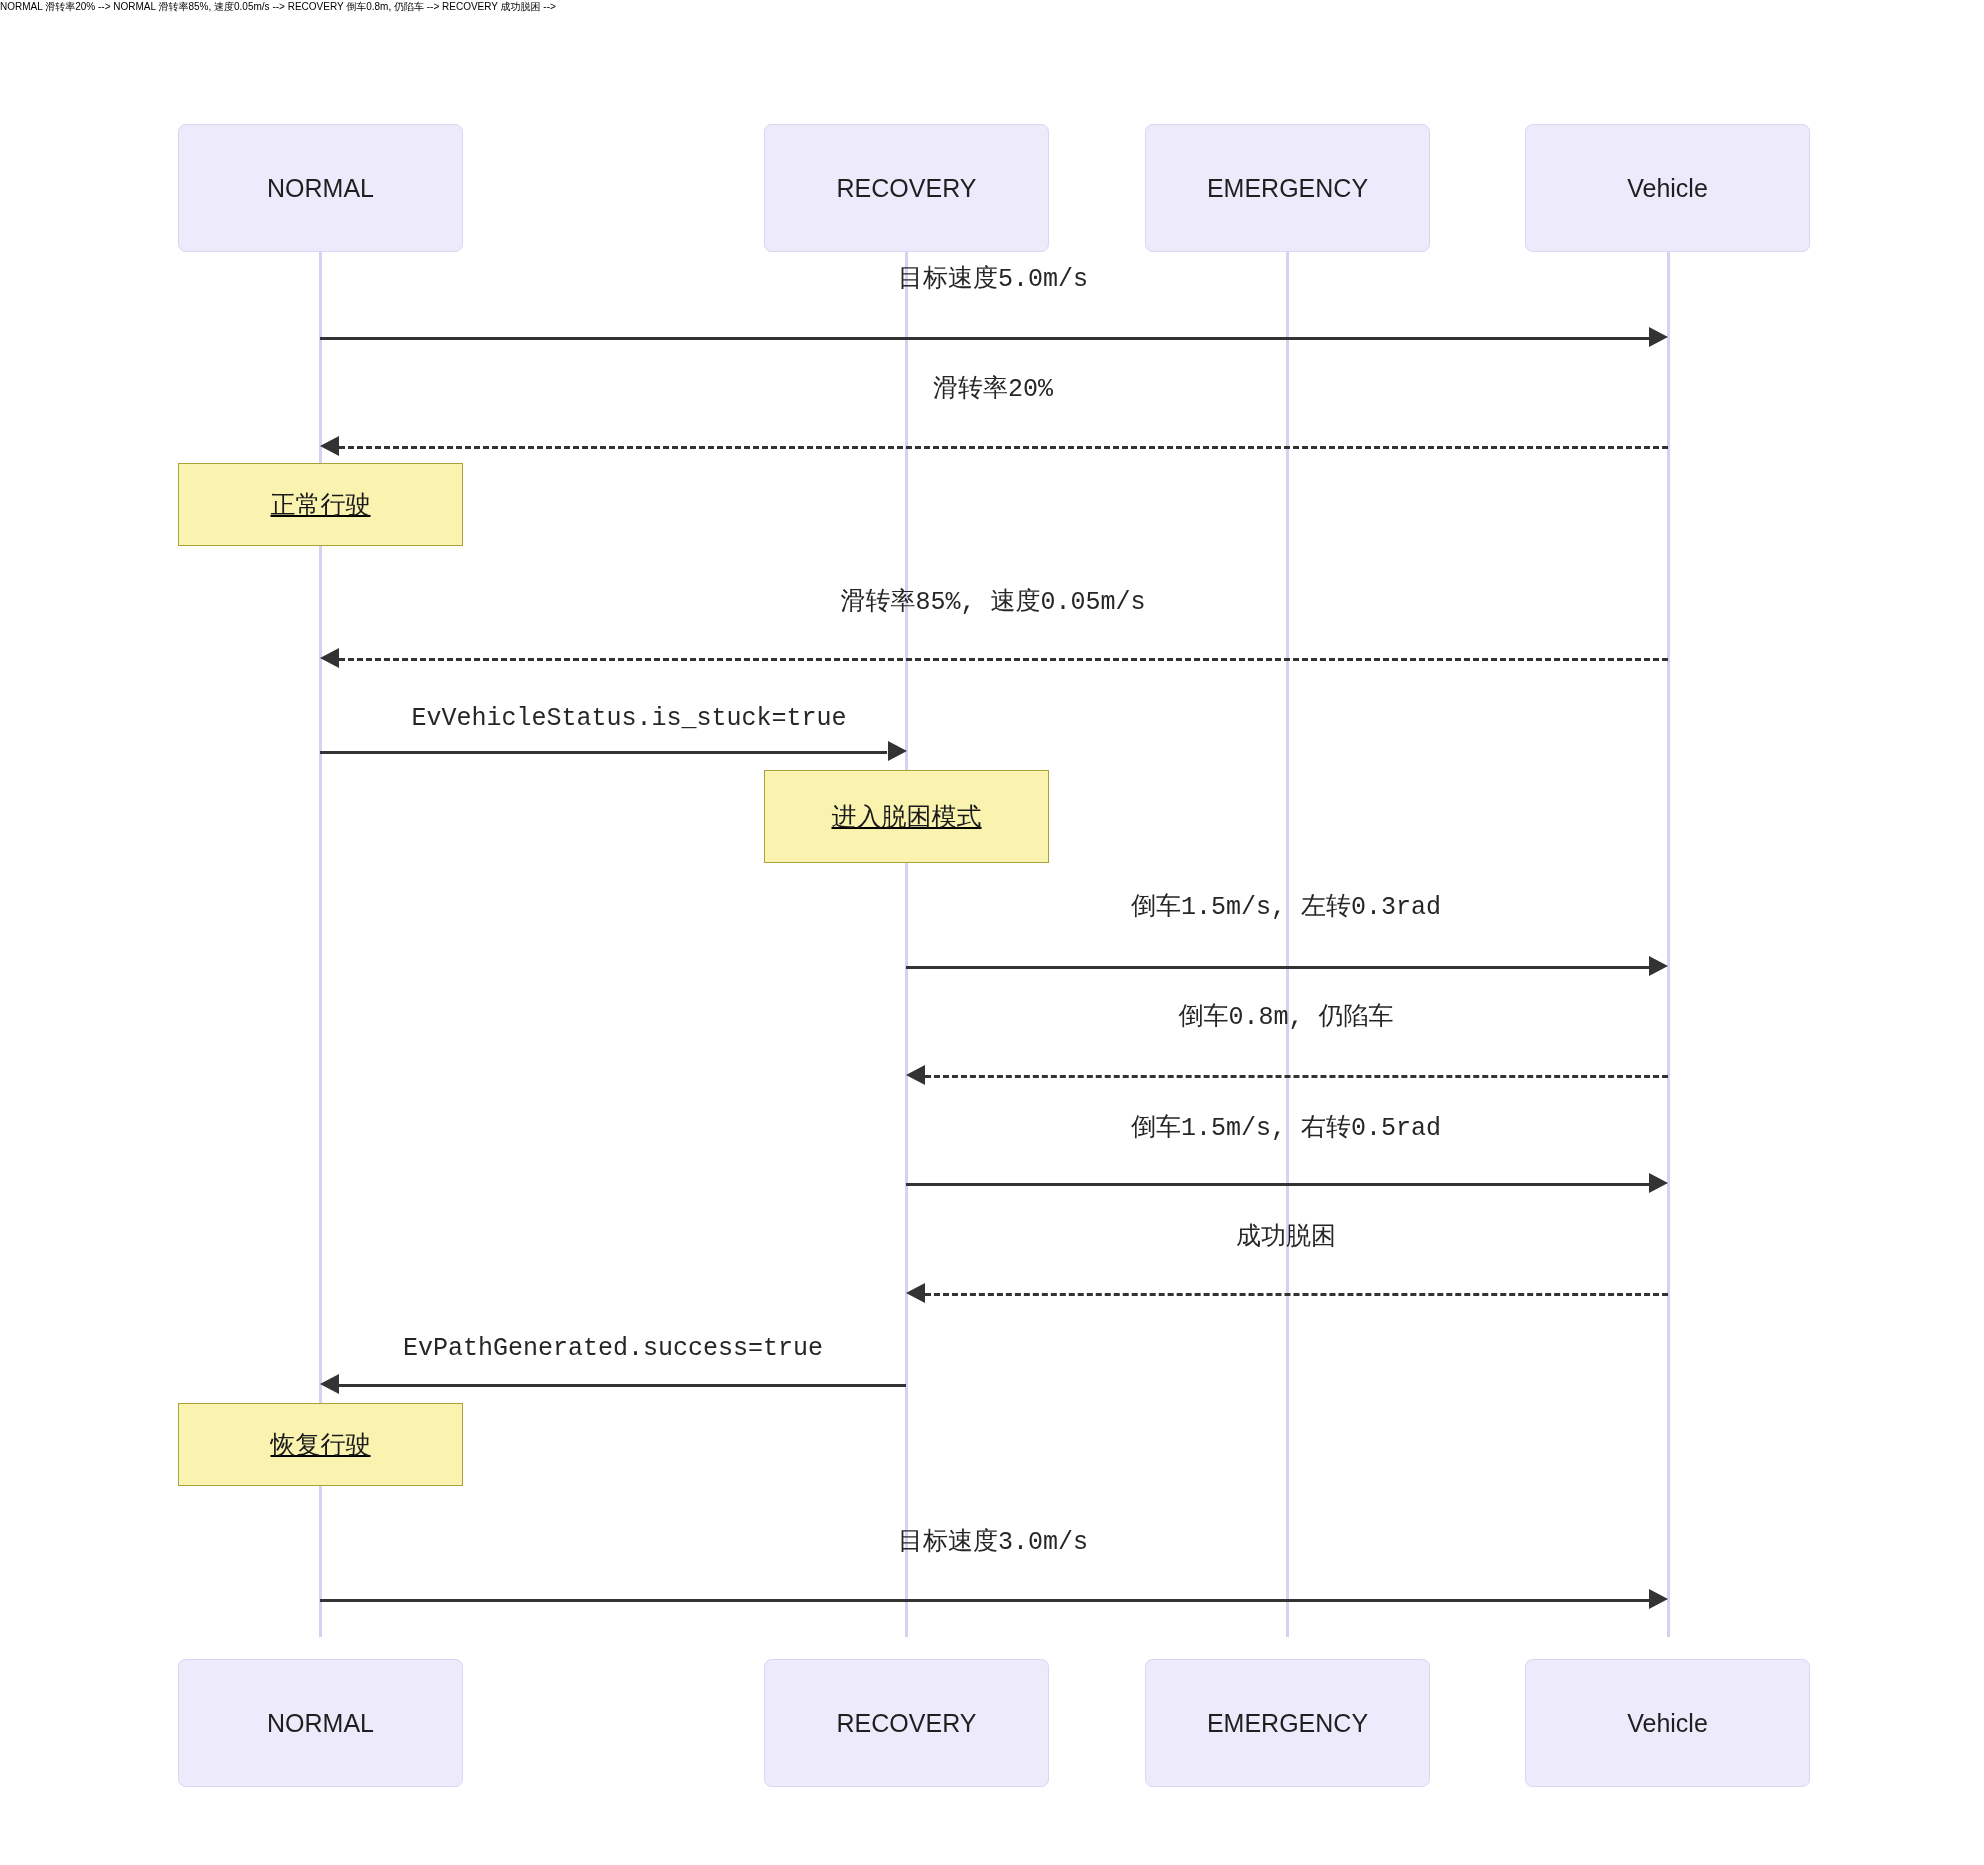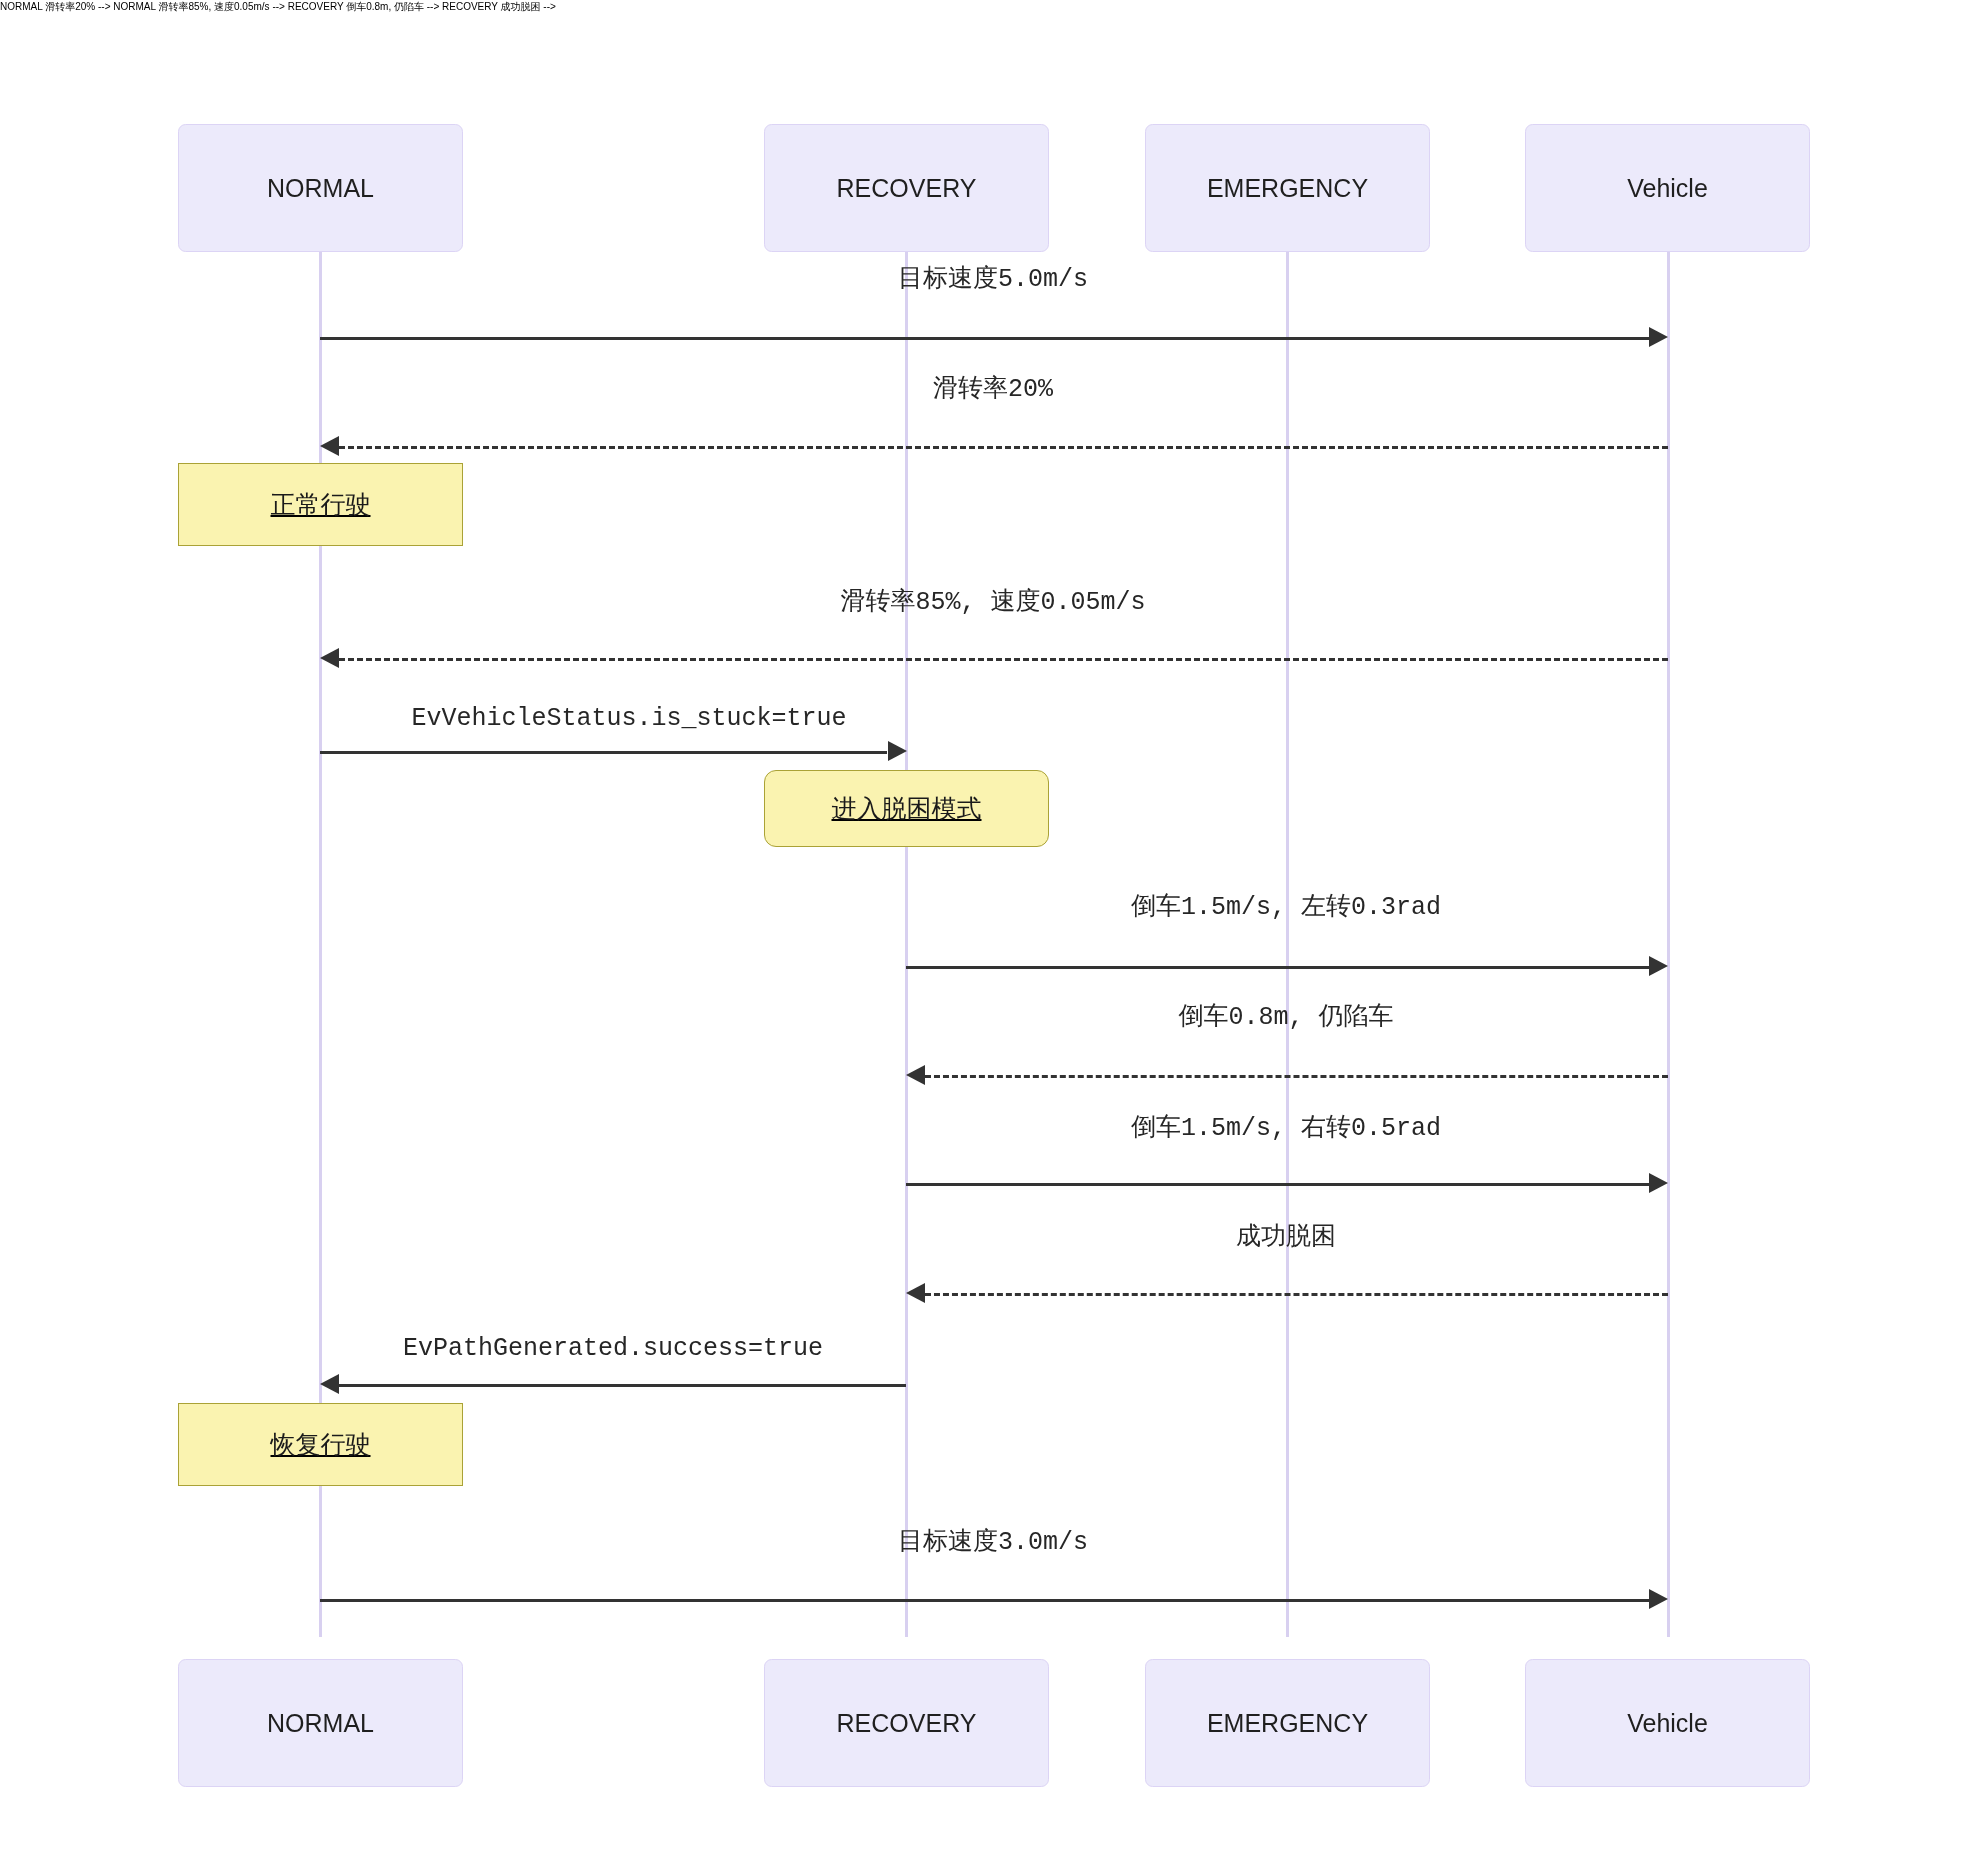--- a/index.html
+++ b/index.html
@@ -150,21 +150,21 @@
     <div class="msg-label" style="left:993px; top:590px;">滑转率85%, 速度0.05m/s</div>
     <div class="msg-line dashed" style="left:339px; top:658px; width:1329px;"></div>
     <div class="arrowhead left" style="left:320px; top:648px;"></div>
 
     
     <div class="msg-label" style="left:584px; top:706px;margin-left:45px;">EvVehicleStatus.is_stuck=true</div>
     <div class="msg-line" style="left:320px; top:751px; width:567px;"></div>
     <div class="arrowhead right" style="left:888px; top:741px;"></div>
 
     
-    <div class="note-box" style="left:764px; top:770px; width:285px; height:77px;border-radius:12px;">
+    <div class="note-box" style="left:764px; top:770px; width:285px; height:93px;">
       <span class="note-label">进入脱困模式</span>
     </div>
 
     
     <div class="msg-label" style="left:1286px; top:895px;">倒车1.5m/s, 左转0.3rad</div>
     <div class="msg-line" style="left:906px; top:966px; width:743px;"></div>
     <div class="arrowhead right" style="left:1649px; top:956px;"></div>
 
      RECOVERY  倒车0.8m, 仍陷车 --&gt;
     <div class="msg-label" style="left:1286px; top:1005px;">倒车0.8m, 仍陷车</div>

